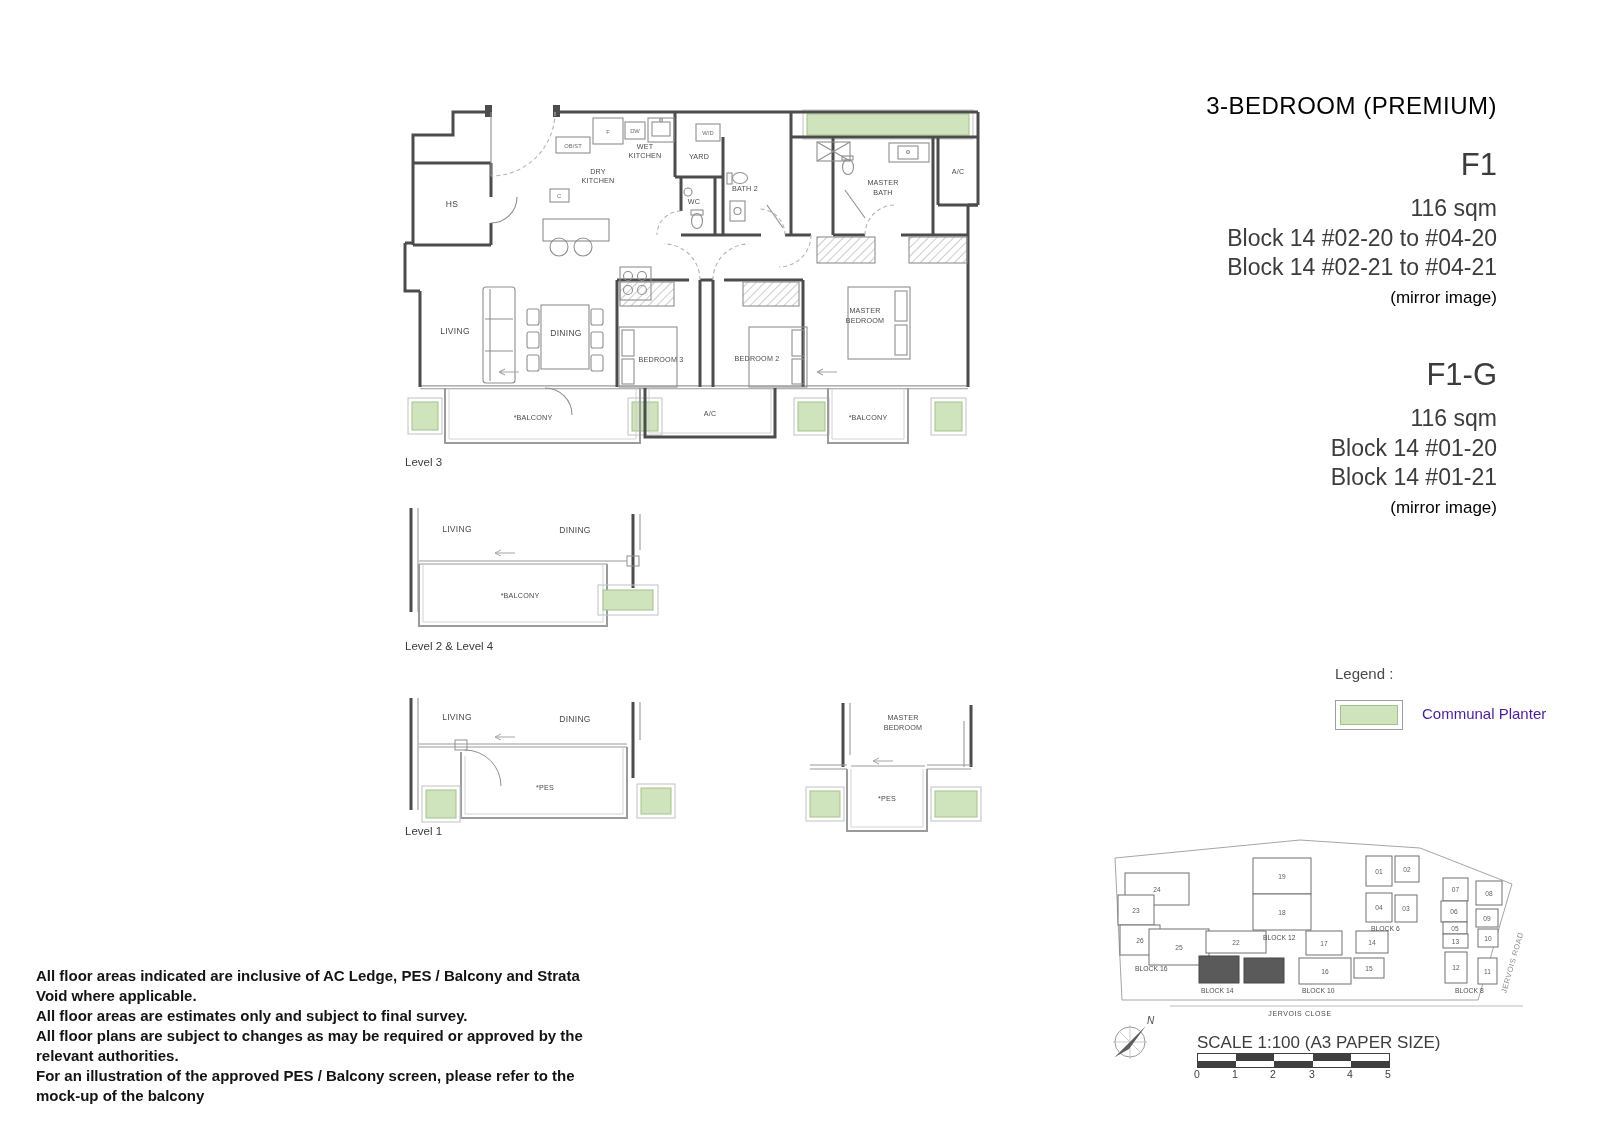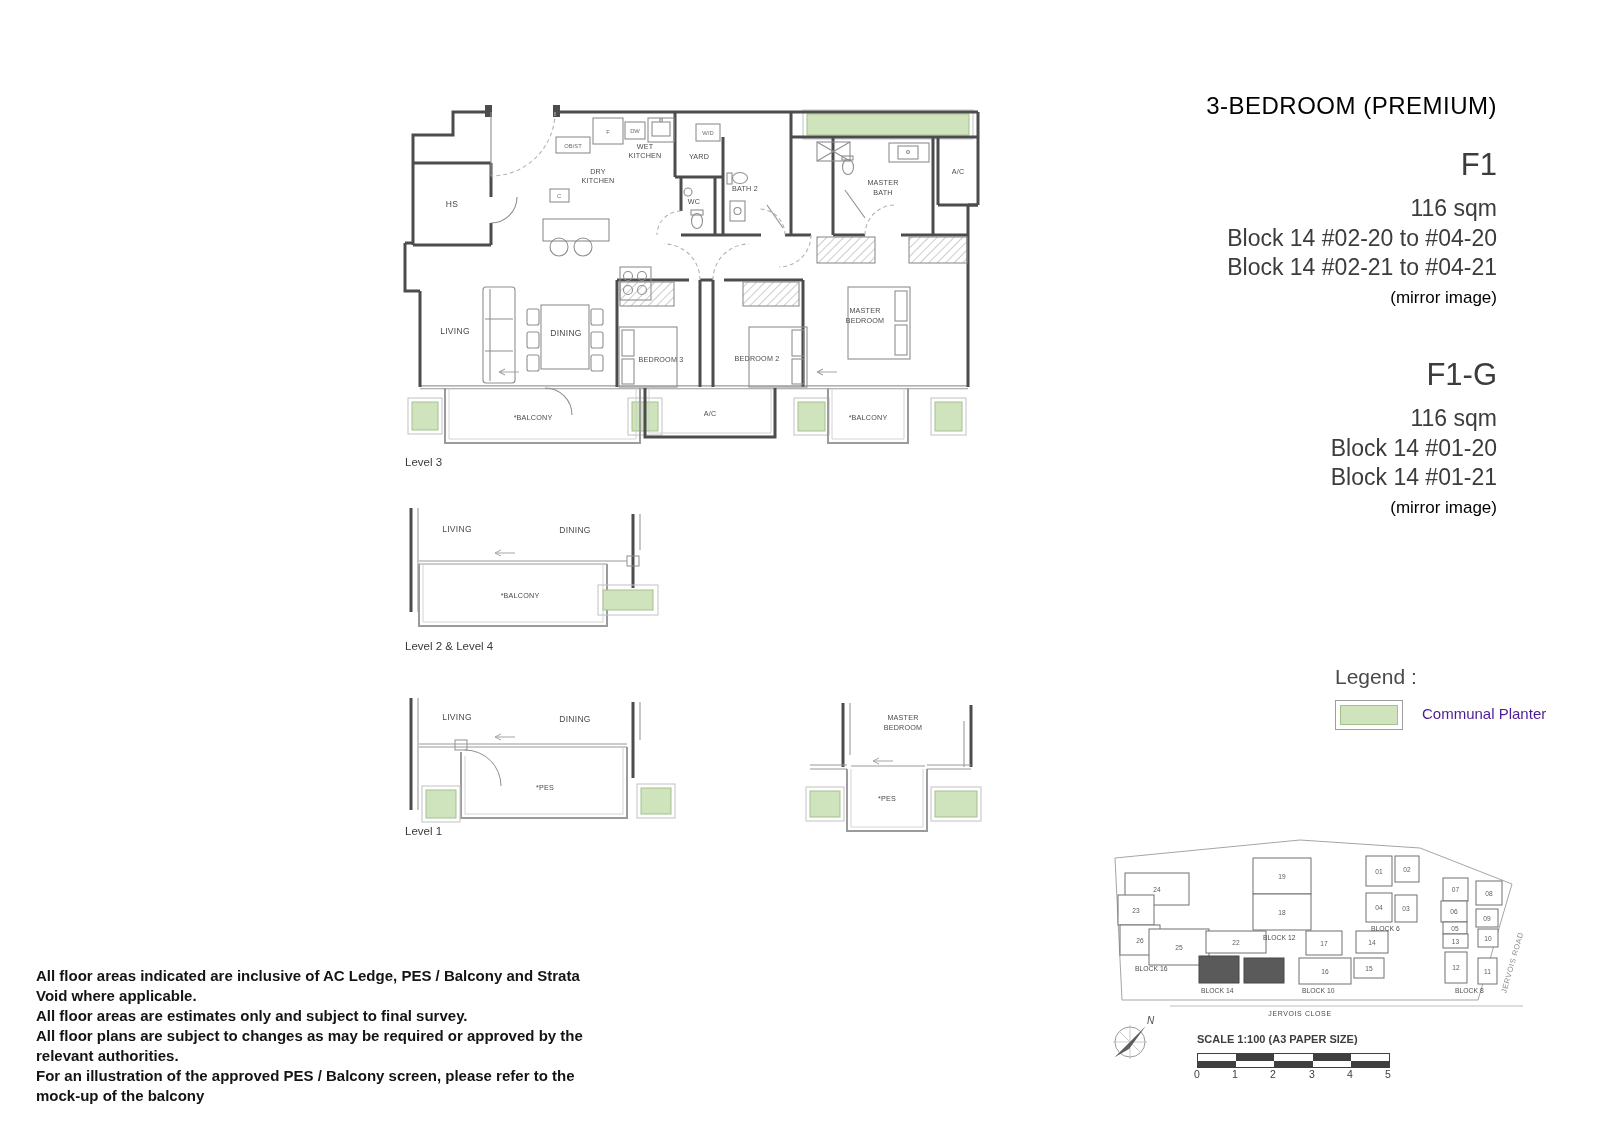--- a/index.html
+++ b/index.html
@@ -6,29 +6,29 @@
   #page{position:relative;width:1600px;height:1132px;background:#ffffff;overflow:hidden;
         font-family:"Liberation Sans",sans-serif;color:#3c3c3c;}
   .abs{position:absolute;}
   
   #main-title{top:72px;right:103px;font-size:24px;letter-spacing:.5px;color:#000000;margin-top:20px;}
   .unit-block{right:103px;text-align:right;color:#3c3c3c;}
   .unit-name{font-size:31px;margin-bottom:11px;margin-top:11px;}
   .unit-line{font-size:23px;line-height:29.5px;}
   .unit-note{font-size:17px;line-height:29px;color:#000000;}
   
-  #legend-title{left:1335px;top:665px;font-size:21px;color:#4a4a4a;}
+  #legend-title{left:1335px;top:665px;font-size:15px;color:#4a4a4a;}
   #legend-swatch{left:1335px;top:700px;width:66px;height:28px;border:1px solid #9d9d9d;background:#fff;}
   #legend-swatch .inner{position:absolute;left:4px;top:4px;right:4px;bottom:4px;border:1px solid #a3c18d;background:#cfe4bc;}
   #legend-label{left:1422px;top:705px;font-size:15px;color:#4c1d95;}
   
   #disclaimer{left:36px;top:966px;width:560px;font-size:15px;font-weight:bold;
               line-height:20px;color:#141414;}
   
-  #scale-label{left:1197px;top:1033px;font-size:11px;color:#3d3d3d;font-weight:bold;}
+  #scale-label{left:1197px;top:1033px;font-size:17px;color:#3d3d3d;}
   #scalebar{left:1197px;top:1053px;width:191px;height:13px;border:1px solid #3f3f3f;}
   #scalebar .row{position:absolute;left:0;width:100%;height:6.5px;}
   #scalebar .r1{top:0;background:repeating-linear-gradient(90deg,#fff 0 38.2px,#3f3f3f 38.2px 76.4px);}
   #scalebar .r2{top:6.5px;background:repeating-linear-gradient(90deg,#3f3f3f 0 38.2px,#fff 38.2px 76.4px);}
   .tick{position:absolute;top:1068px;width:22px;text-align:center;font-size:10.5px;color:#3d3d3d;}
   
   #road-label{left:1508px;top:985px;font-size:7.5px;color:#8a8a8a;letter-spacing:.6px;
               transform:rotate(-74deg);transform-origin:0 100%;}
   
   svg text{font-family:"Liberation Sans",sans-serif;fill:#4a4a4a;}

